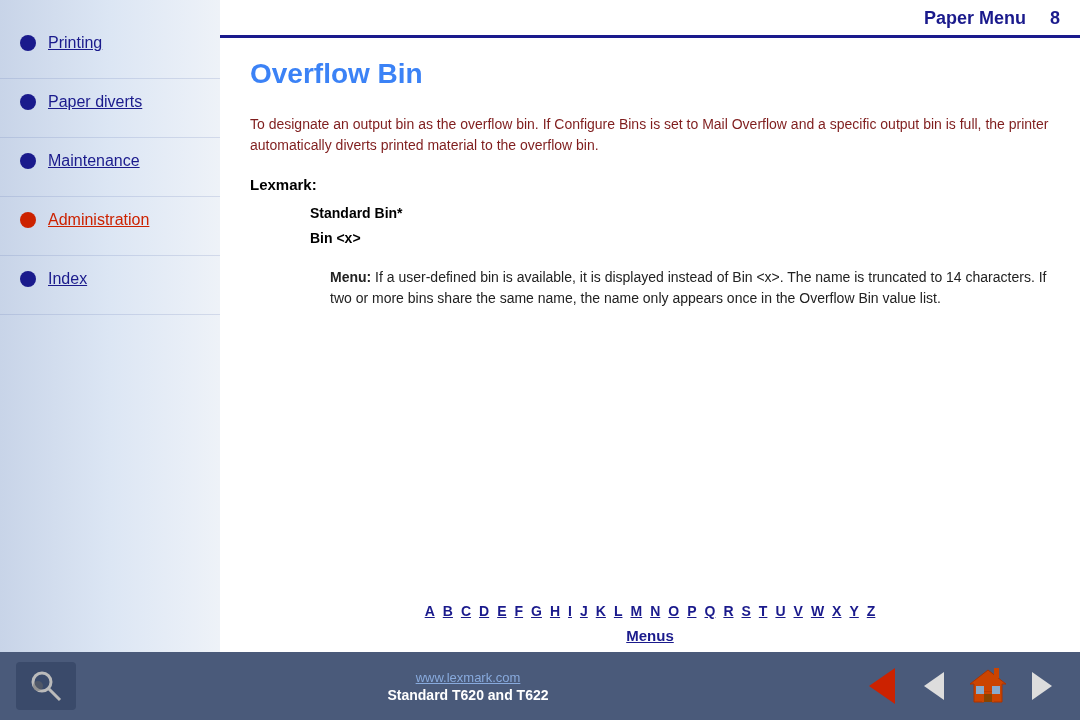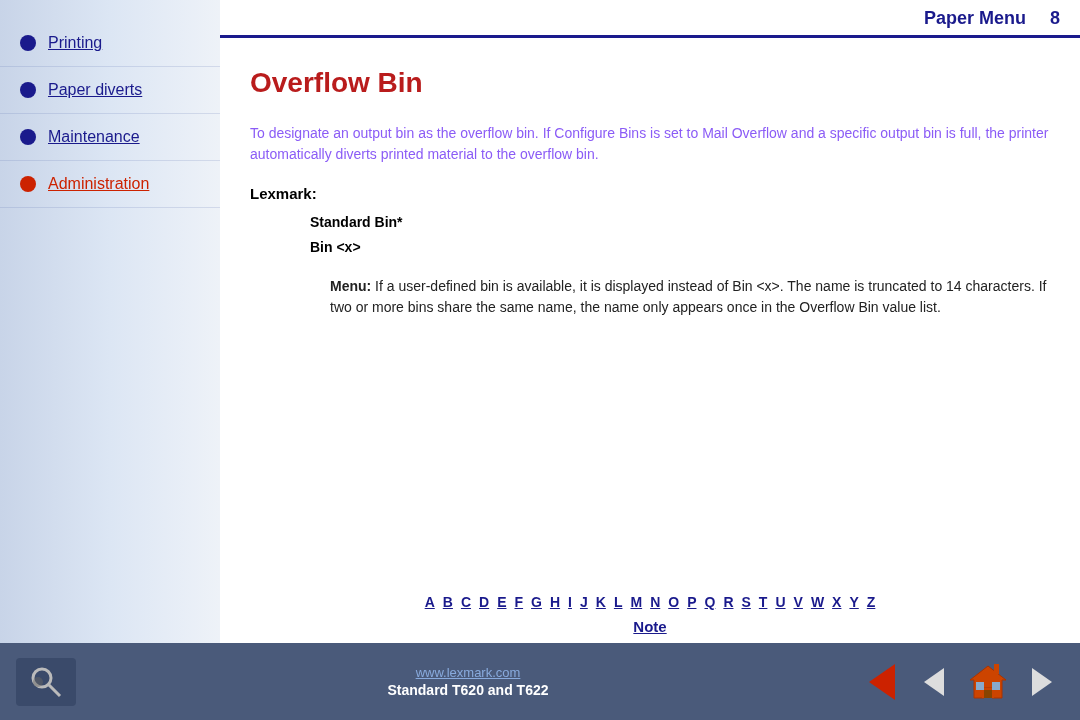--- a/index.html
+++ b/index.html
@@ -27,21 +27,21 @@
       background: linear-gradient(to right, #c8d4e8, #dce6f4, #eef2f8);
       display: flex;
       flex-direction: column;
       padding-top: 20px;
       gap: 0;
     }
 
     .sidebar-item {
       display: flex;
       align-items: center;
-      padding: 14px 16px 14px 20px;
+      padding: 14px 16px 26px 20px;
       cursor: pointer;
       text-decoration: none;
       border-bottom: 1px solid rgba(100,120,180,0.2);
     }
 
     .sidebar-item .dot {
       width: 16px;
       height: 16px;
       border-radius: 50%;
       margin-right: 12px;
@@ -59,21 +59,20 @@
 
     .label-blue { color: #1a1a8c; }
     .label-red { color: #cc2200; }
 
     
     .content-area {
       flex: 1;
       display: flex;
       flex-direction: column;
       overflow: hidden;
-      gap: 9px;
     }
 
     
     .page-header {
       display: flex;
       align-items: center;
       justify-content: flex-end;
       padding: 8px 20px 6px 20px;
       border-bottom: 3px solid #1a1a8c;
     }
@@ -90,34 +89,34 @@
     
     .content-body {
       flex: 1;
       padding: 20px 30px 20px 30px;
       overflow-y: auto;
     }
 
     .content-title {
       font-size: 28px;
       font-weight: bold;
-      color: #b91c1c;
+      color: #3b82f6;
       margin-bottom: 24px;
     }
 
     .section-heading {
       font-size: 15px;
       font-weight: bold;
       color: #000;
       margin-bottom: 8px;
     }
 
     .section-text {
       font-size: 14px;
-      color: #8b5cf6;
+      color: #7f1d1d;
       line-height: 1.5;
       margin-bottom: 20px;
     }
 
     .values-section {
       margin-bottom: 16px;
     }
 
     .values-list {
       margin-left: 60px;
@@ -171,21 +170,21 @@
       text-decoration: underline;
       cursor: pointer;
       display: block;
       text-align: center;
       margin-top: 4px;
     }
 
     
     .footer {
       background: #4a5a7a;
-      height: 77px;
+      height: 68px;
       display: flex;
       align-items: center;
       justify-content: space-between;
       padding: 0 16px;
     }
 
     .footer-search {
       width: 60px;
       height: 48px;
       background: #3a4a6a;
@@ -282,20 +281,24 @@
       <div class="dot dot-blue"></div>
       <span class="label label-blue">Paper diverts</span>
     </a>
     <a class="sidebar-item">
       <div class="dot dot-blue"></div>
       <span class="label label-blue">Maintenance</span>
     </a>
     <a class="sidebar-item">
       <div class="dot dot-red"></div>
       <span class="label label-red">Administration</span>
+    </a>
+    <a class="sidebar-item">
+      <div class="dot dot-blue"></div>
+      <span class="label label-blue">Index</span>
     </a>
   </div>
 
   <div class="content-area">
 
     <div class="page-header">
       <div class="page-title-header">
         <span>Paper Menu</span>
         <span>8</span>
       </div>
@@ -343,21 +346,21 @@
           <a class="alpha-link">R</a>
           <a class="alpha-link">S</a>
           <a class="alpha-link">T</a>
           <a class="alpha-link">U</a>
           <a class="alpha-link">V</a>
           <a class="alpha-link">W</a>
           <a class="alpha-link">X</a>
           <a class="alpha-link">Y</a>
           <a class="alpha-link">Z</a>
         </div>
-      <a class="menus-link">Note</a>
+      <a class="menus-link">Menus</a>
     </div>
   </div>
 </div>
 
 <div class="footer">
   <div class="footer-search">
     <svg width="36" height="36" viewBox="0 0 36 36">
       <circle cx="14" cy="14" r="9" stroke="#bbb" stroke-width="3" fill="none"></circle>
       <line x1="21" y1="21" x2="32" y2="32" stroke="#bbb" stroke-width="3"></line>
       <circle cx="10" cy="18" r="5" fill="#666" opacity="0.5"></circle>

